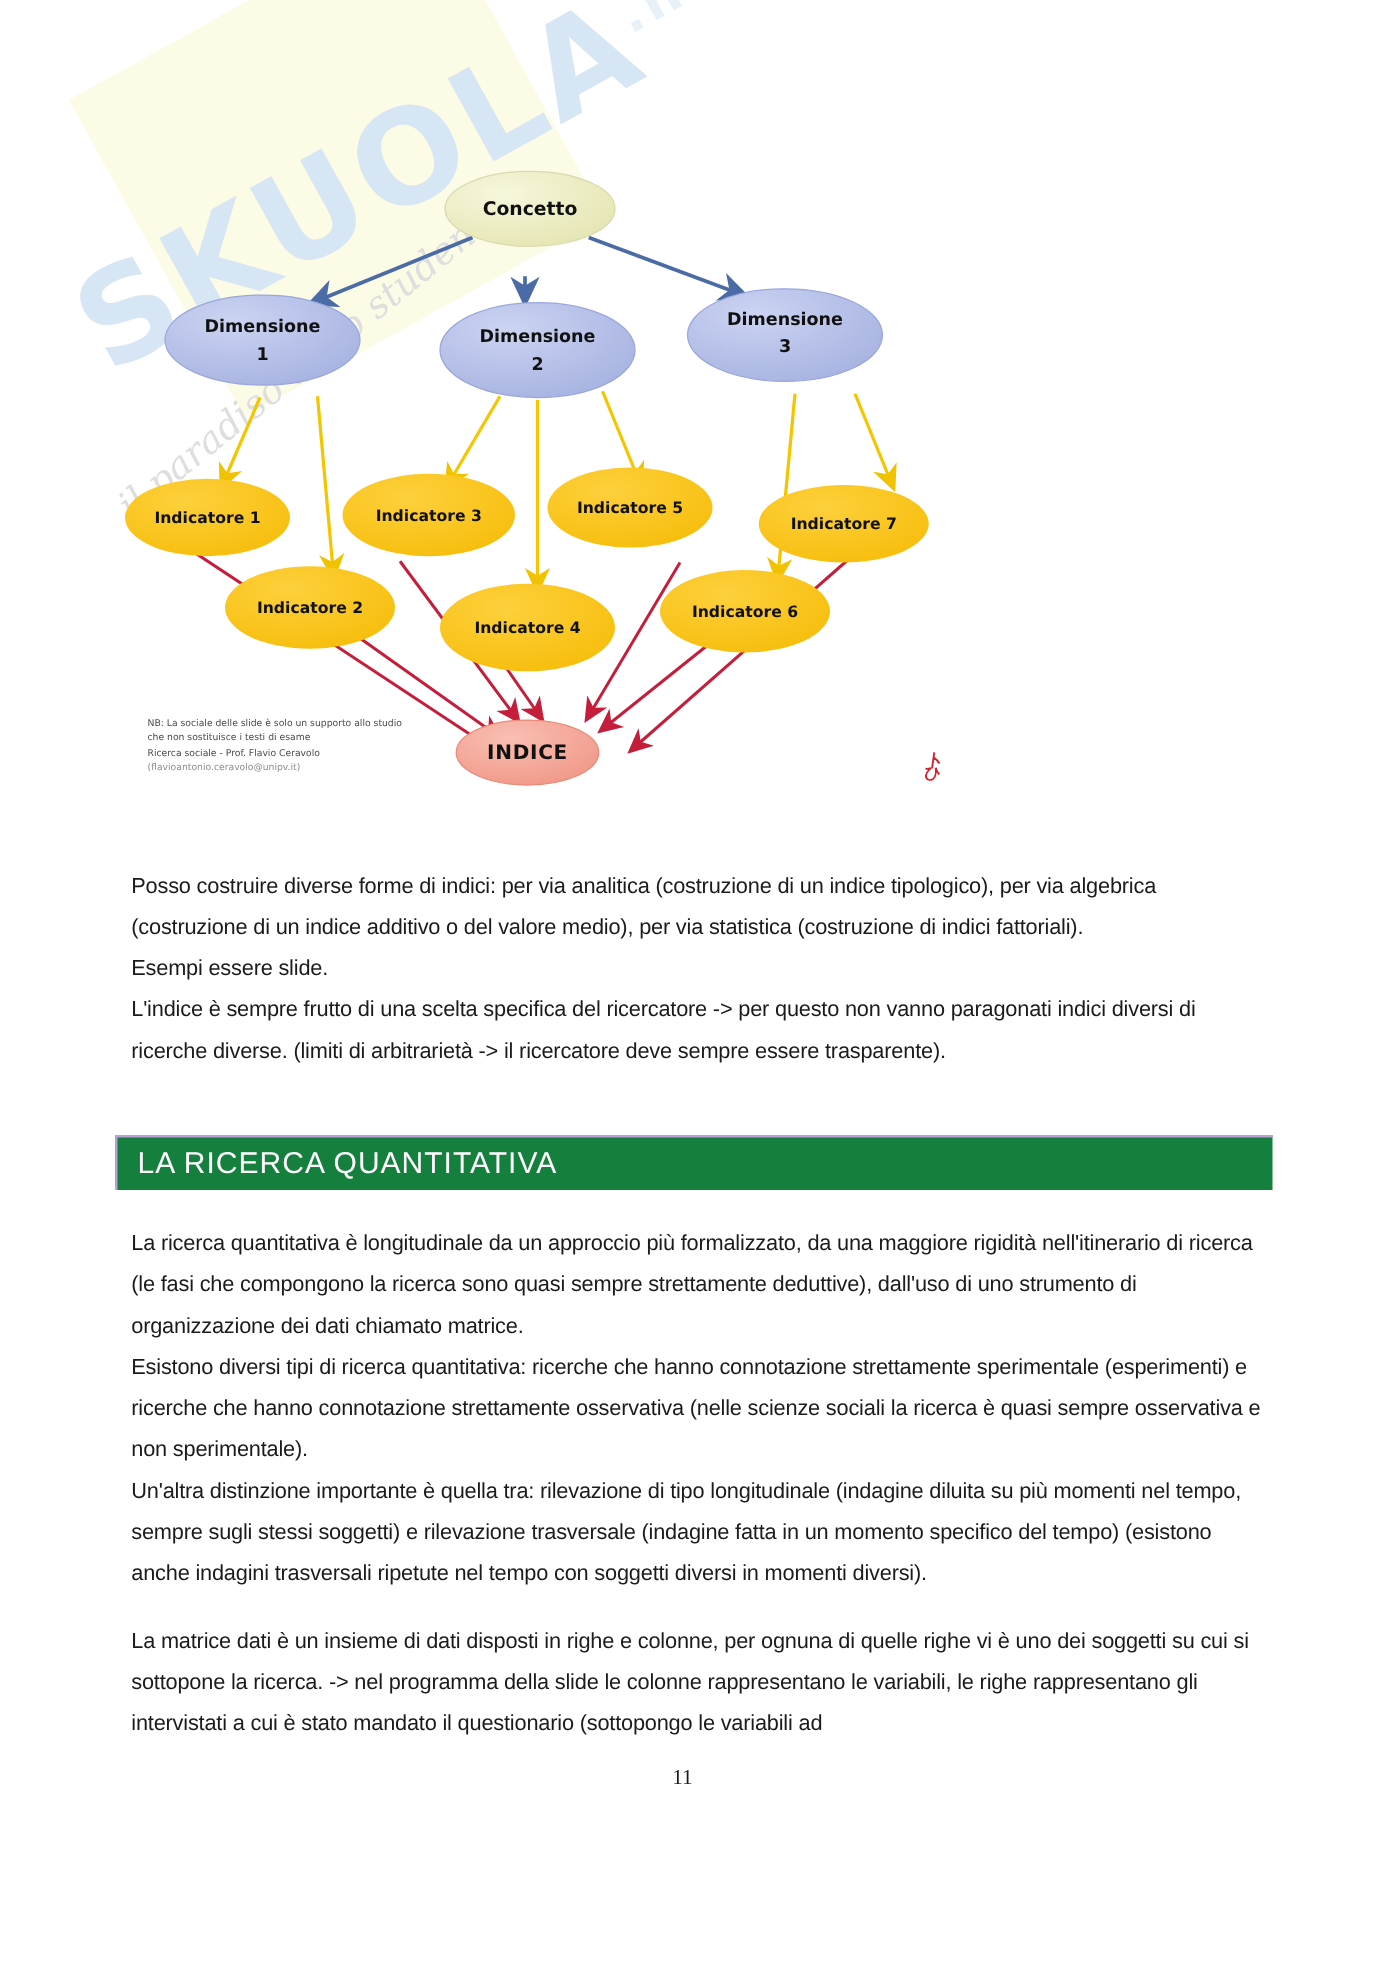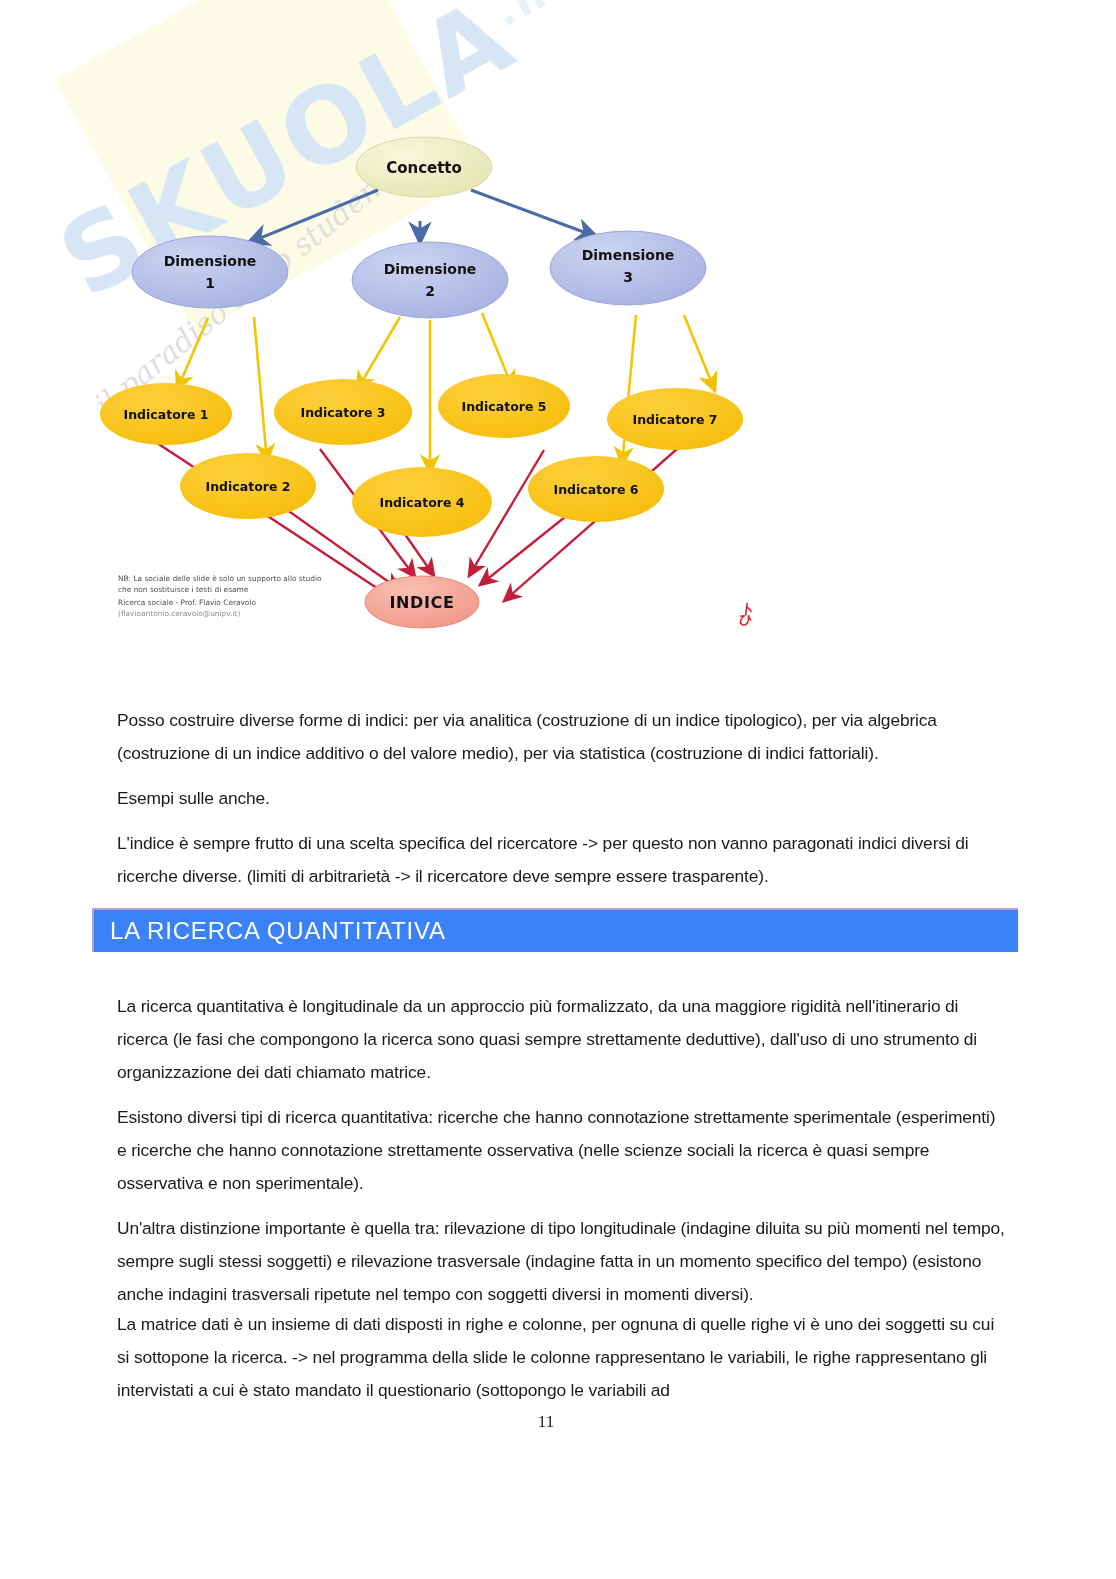--- a/index.html
+++ b/index.html
@@ -117,35 +117,35 @@
   .doc-text {
     position: absolute;
     left: 105px;
     width: 915px;
     font-family: "Liberation Sans", sans-serif;
     font-size: 17.4px;
     line-height: 33px;
     color: #1b1b1b;
     letter-spacing: -0.15px;
   }
-  .doc-text p { margin: 12px; }
+  .doc-text p { margin: 0; }
   .doc-text b { font-weight: normal; }
 
   #para-block-1 { top: 692px; }
   #para-block-2 { top: 978px; }
   #para-block-3 { top: 1296px; }
 
   
   #heading-bar {
     position: absolute;
     left: 92px;
     top: 908px;
     width: 926px;
     height: 44px;
-    background: #3b82f6;
+    background: #15803d;
     border-top: 2px solid #bb9ed6;
     border-left: 2px solid #bb9ed6;
     box-sizing: border-box;
     padding-left: 12px;
   }
   #heading-bar .h-text {
     position: absolute;
     left: 16px;
     top: 50%;
     transform: translateY(-50%);
@@ -305,21 +305,21 @@
 
   <div class="red-mark">卜<br>ひ</div>
 </div>
 
 <div class="doc-text" id="para-block-1">
   <p>
     <span>Posso costruire diverse forme di indici: per via analitica (costruzione di un indice tipologico), per via</span>
     <span>algebrica (costruzione di un indice additivo o del valore medio), per via statistica (costruzione di indici</span>
     <span>fattoriali).</span>
   </p>
-  <p>Esempi sulle anche.</p>
+  <p>Esempi essere slide.</p>
   <p>
     <span>L'indice è sempre frutto di una scelta specifica del ricercatore -&gt; per questo non vanno paragonati indici</span>
     <span>diversi di ricerche diverse. (limiti di arbitrarietà -&gt; il ricercatore deve sempre essere trasparente).</span>
   </p>
 </div>
 
 <div id="heading-bar">
   <div class="h-text">LA RICERCA QUANTITATIVA</div>
 </div>
 

